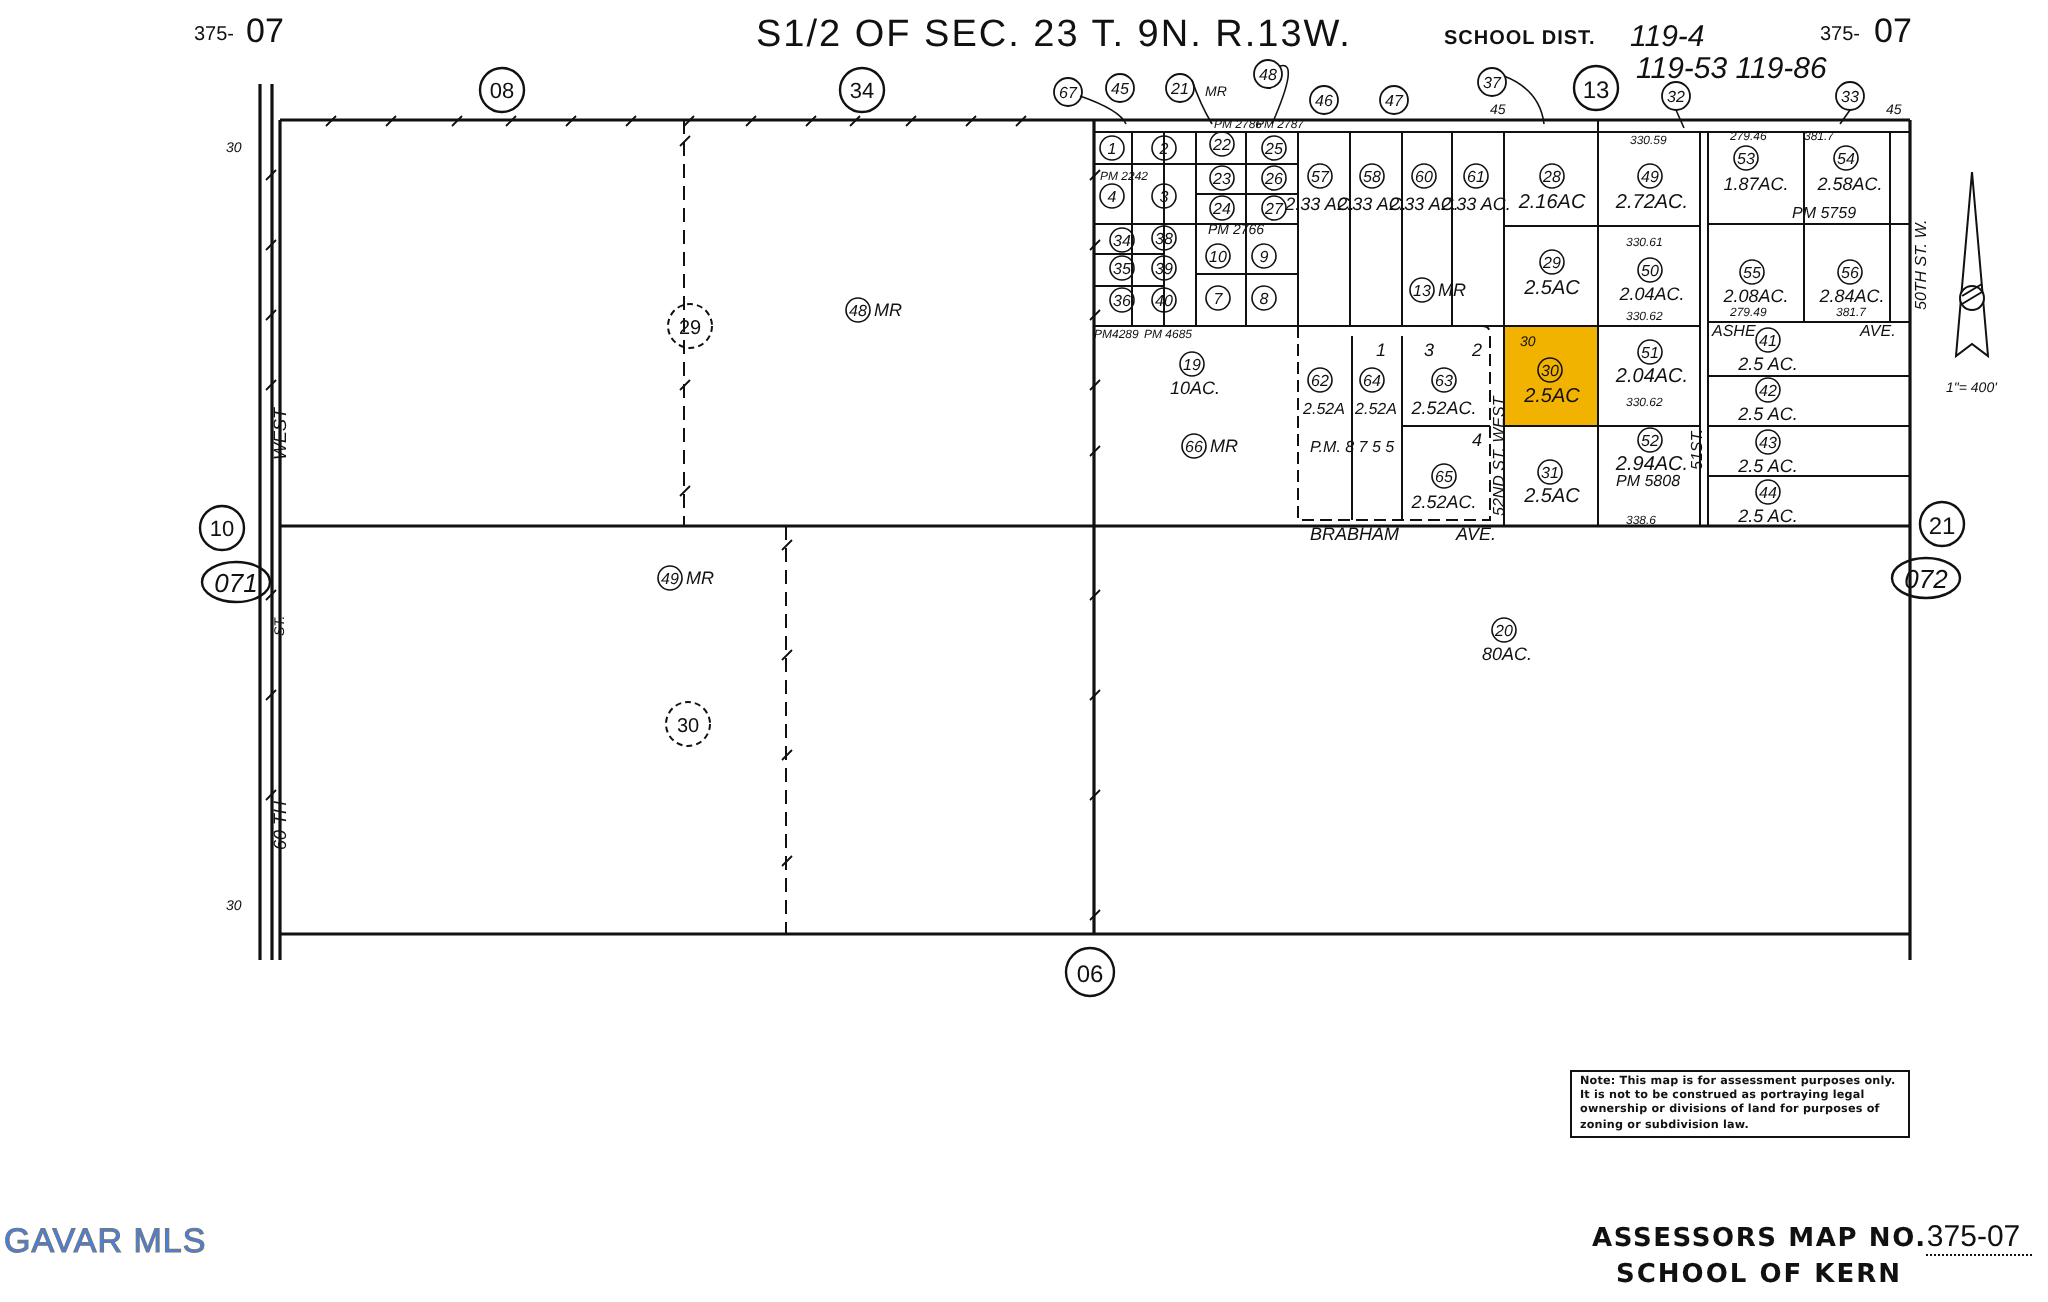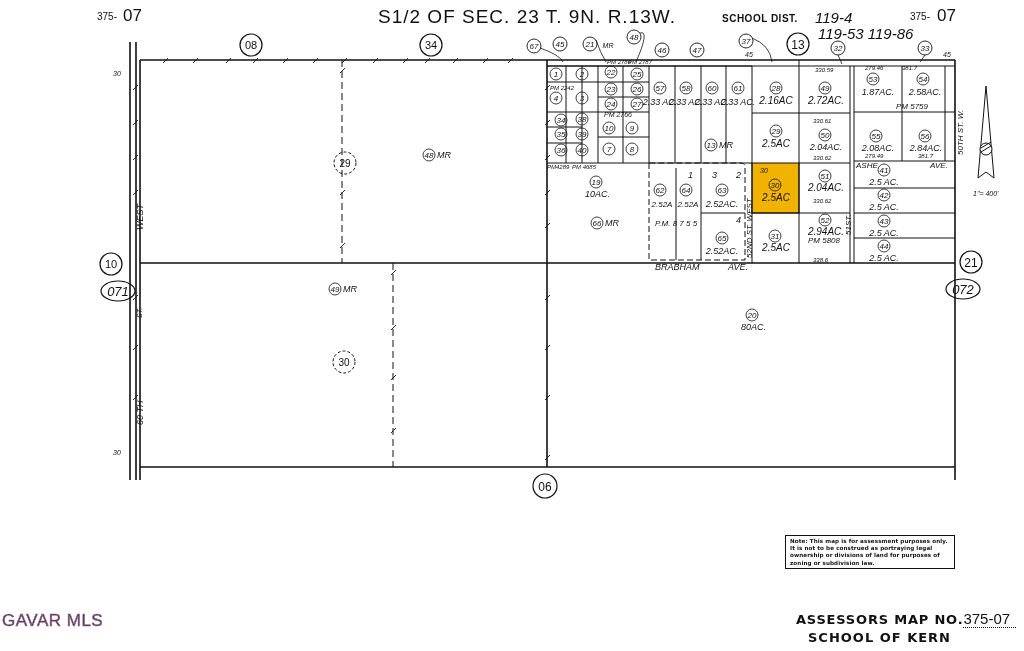--- a/index.html
+++ b/index.html
@@ -4,21 +4,21 @@
 <style>
   html, body { margin:0; padding:0; background:#ffffff; }
   body { width:1024px; height:651px; position:relative; overflow:hidden; font-family:"Liberation Sans", sans-serif; color:#111; }
   svg { position:absolute; left:0; top:0; }
   .t { font-family:"Liberation Sans", sans-serif; fill:#111; }
   .it { font-style:italic; }
   .note-box { position:absolute; left:785px; top:535px; width:170px; height:34px; border:1.5px solid #111; padding:2px 4px; box-sizing:border-box; font-family:"DejaVu Sans", sans-serif; font-weight:bold; font-size:5.6px; line-height:7.2px; letter-spacing:0.1px; }
   .assessor { position:absolute; left:796px; top:610px; width:240px; font-family:"DejaVu Sans", sans-serif; font-weight:bold; font-size:13px; letter-spacing:0.8px; }
   .assessor .mapno { font-weight:normal; font-family:"Liberation Sans", sans-serif; font-size:15px; border-bottom:1px dotted #111; letter-spacing:0; padding-right:6px; }
   .county { position:absolute; left:808px; top:630px; font-family:"DejaVu Sans", sans-serif; font-weight:bold; font-size:13px; letter-spacing:1px; }
-  .watermark { position:absolute; left:2px; top:611px; font-family:"Liberation Sans", sans-serif; font-size:17px; color:#701a75; -webkit-text-stroke:0.6px #777; letter-spacing:0.5px; }
+  .watermark { position:absolute; left:2px; top:611px; font-family:"Liberation Sans", sans-serif; font-size:17px; color:#3b82f6; -webkit-text-stroke:0.6px #777; letter-spacing:0.5px; }
 </style>
 </head>
 <body>
 
 <svg width="1024" height="651" viewBox="0 0 1024 651">
 
   <text class="t" x="97" y="20" font-size="10">375-</text>
   <text class="t" x="123" y="21" font-size="17">07</text>
   <text class="t" x="378" y="23" font-size="19" letter-spacing="1">S1/2 OF SEC. 23 T. 9N. R.13W.</text>
   <text class="t" x="722" y="22" font-size="10" font-weight="bold" letter-spacing="0.5">SCHOOL DIST.</text>

